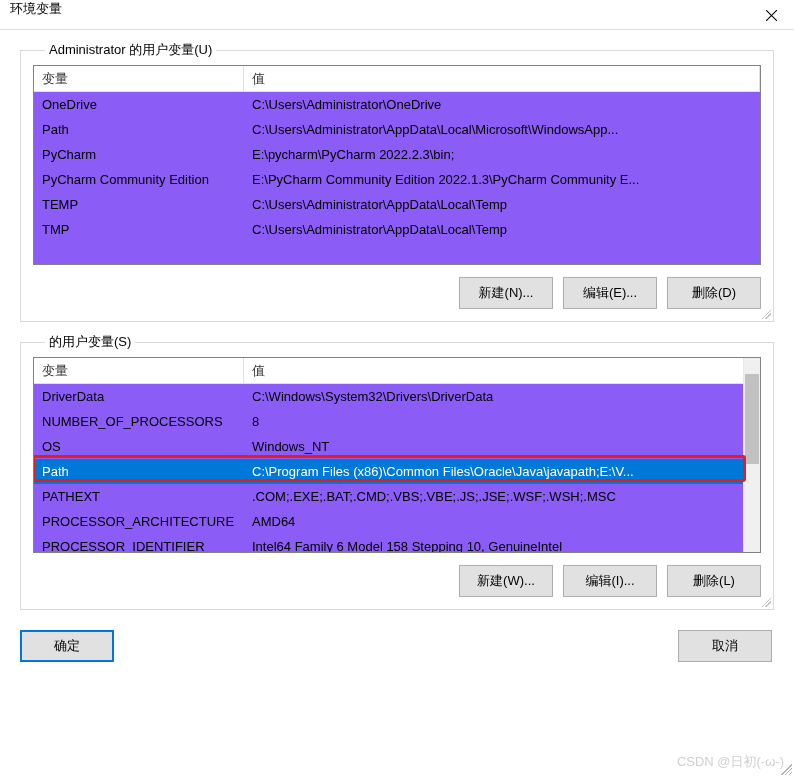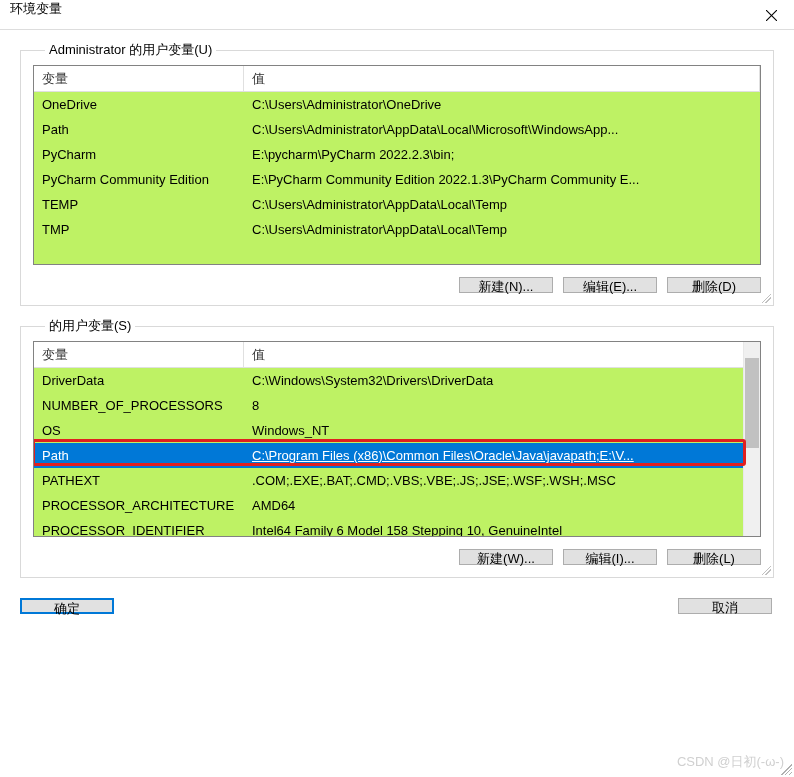--- a/index.html
+++ b/index.html
@@ -41,21 +41,21 @@
     .group-label {
       position: absolute;
       top: -10px;
       left: 24px;
       background: #fff;
       padding: 0 4px;
       font-size: 13px;
     }
     .listview {
       border: 1px solid #828282;
-      background: #bef264;
+      background: #8b5cf6;
       height: 200px;
       overflow: hidden;
       position: relative;
     }
     .listview-short { height: 196px; }
     .lv-header {
       display: flex;
       border-bottom: 1px solid #e0e0e0;
       background: #fff;
       height: 26px;
@@ -107,21 +107,21 @@
       background: #c1c1c1;
     }
     .buttons {
       display: flex;
       justify-content: flex-end;
       gap: 10px;
       margin-top: 12px;
     }
     .btn {
       min-width: 94px;
-      height: 16px;
+      height: 32px;
       border: 1px solid #adadad;
       background: #e1e1e1;
       font-family: inherit;
       font-size: 13px;
       cursor: pointer;
       padding: 0 10px;
     }
     .dialog-buttons {
       display: flex;
       justify-content: space-between;
@@ -236,21 +236,21 @@
           <div class="lv-row">
             <div class="cell col-var">NUMBER_OF_PROCESSORS</div>
             <div class="cell col-val" style="padding-right: 20px;">8</div>
           </div>
           <div class="lv-row">
             <div class="cell col-var">OS</div>
             <div class="cell col-val" style="padding-right: 20px;">Windows_NT</div>
           </div>
           <div class="lv-row selected">
             <div class="cell col-var">Path</div>
-            <div class="cell col-val" style="padding-right: 20px; text-decoration: underline;">C:\Program Files (x86)\Common Files\Oracle\Java\javapath;E:\V...</div>
+            <div class="cell col-val" style="padding-right: 20px;">C:\Program Files (x86)\Common Files\Oracle\Java\javapath;E:\V...</div>
           </div>
           <div class="highlight-border" style="left: -2px; right: 14px; top: 71px; height: 27px;"></div>
           <div class="lv-row">
             <div class="cell col-var">PATHEXT</div>
             <div class="cell col-val" style="padding-right: 20px;">.COM;.EXE;.BAT;.CMD;.VBS;.VBE;.JS;.JSE;.WSF;.WSH;.MSC</div>
           </div>
           <div class="lv-row">
             <div class="cell col-var">PROCESSOR_ARCHITECTURE</div>
             <div class="cell col-val" style="padding-right: 20px;">AMD64</div>
           </div>

